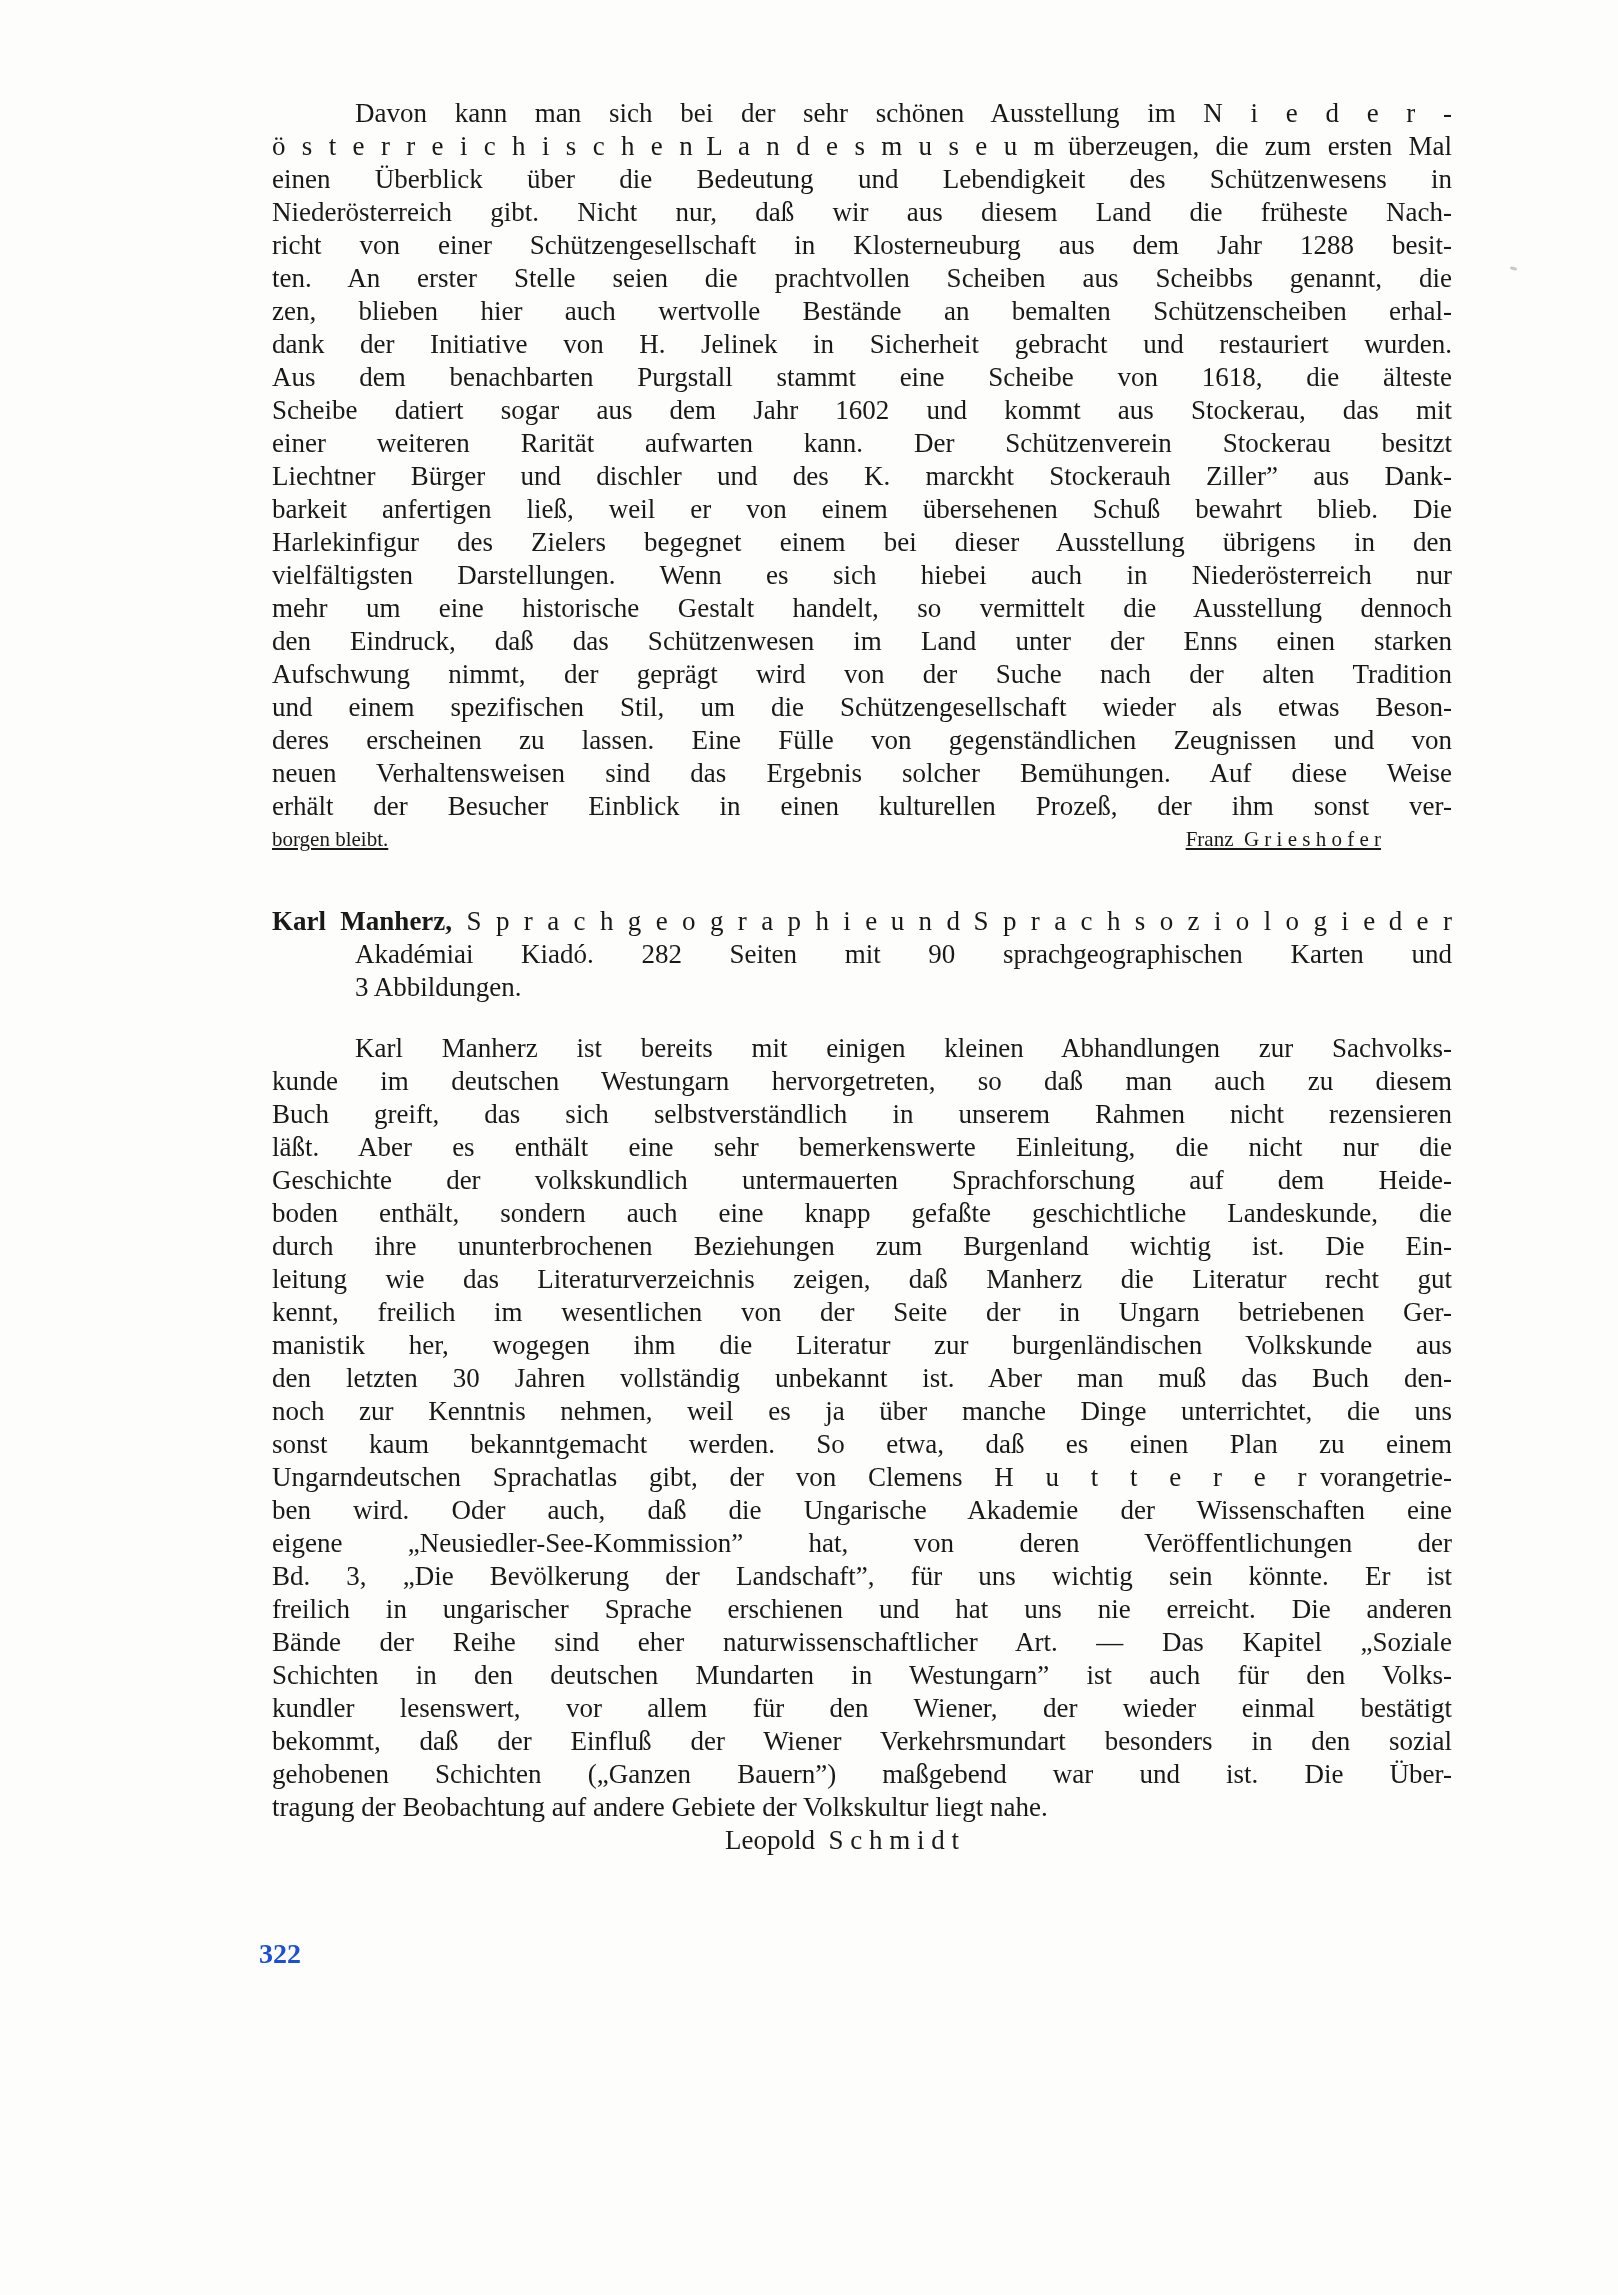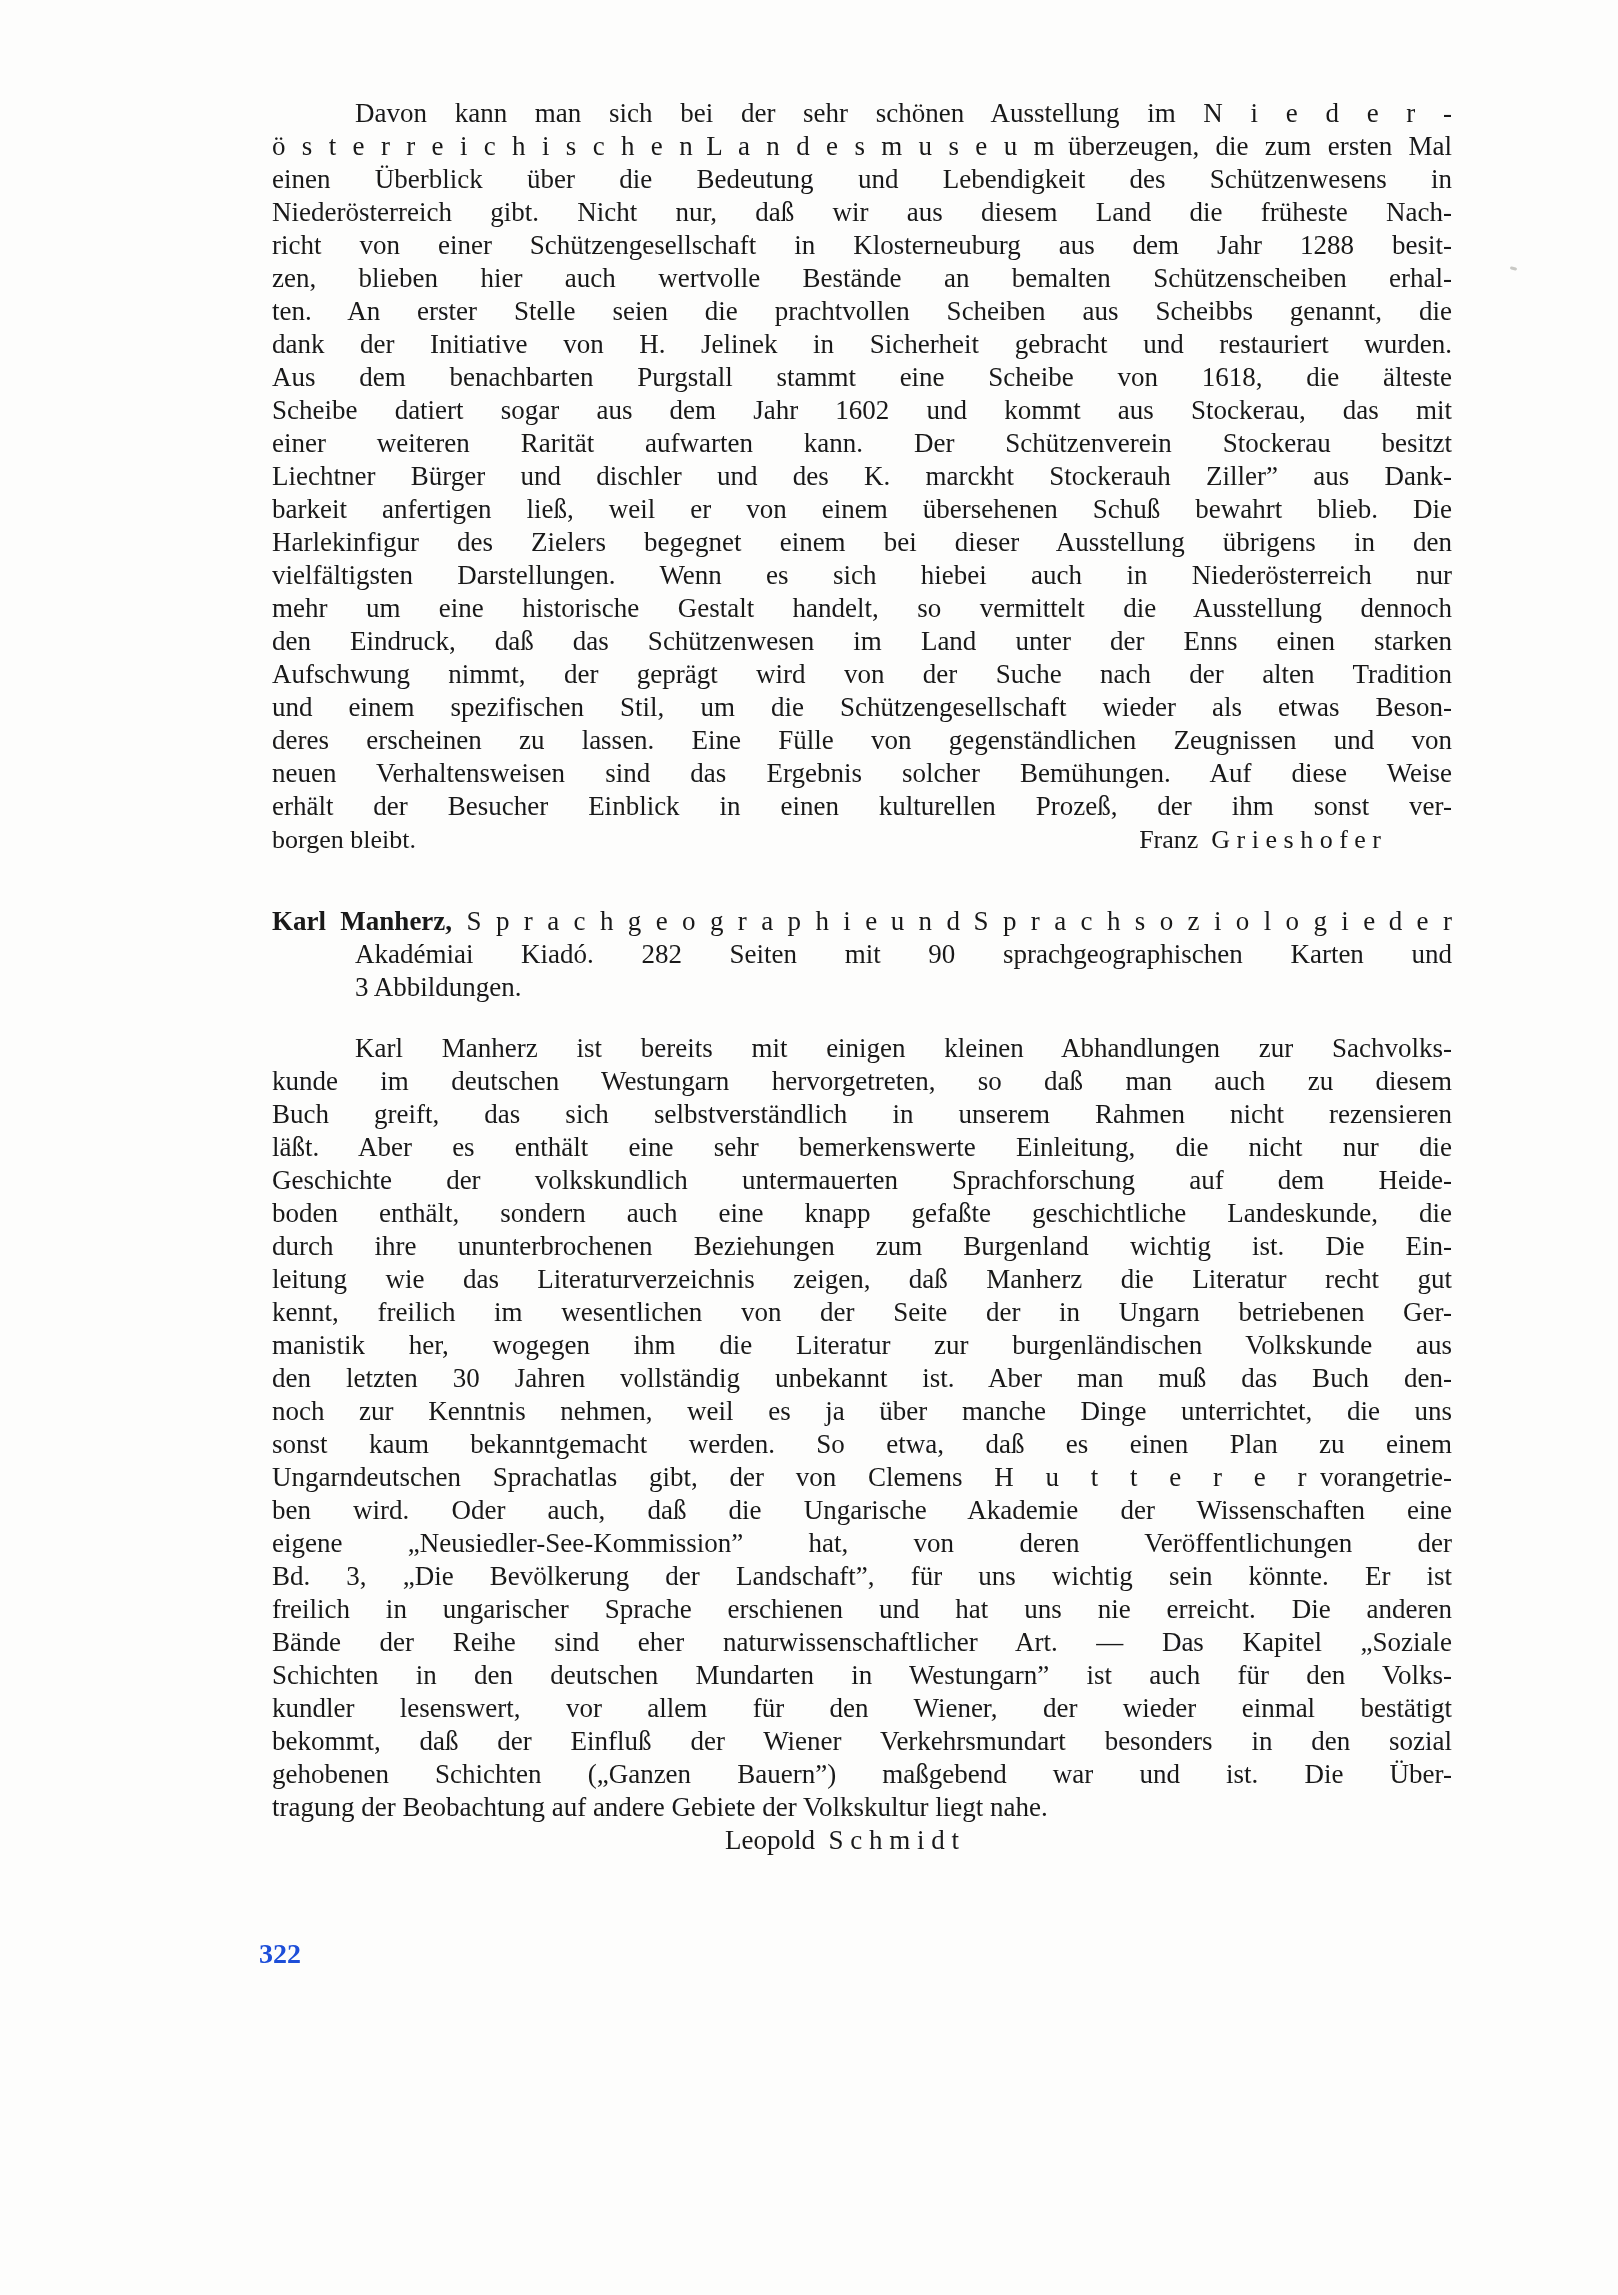--- a/index.html
+++ b/index.html
@@ -12,22 +12,22 @@
     overflow:hidden;
     padding-left:12px;
   }
   .col{position:absolute;left:272px;top:97px;width:1180px;}
   .ln{
     font-size:27px;line-height:33px;height:33px;overflow:hidden;
     text-align:justify;text-align-last:justify;
   }
   .first{text-indent:83px;}
   .lastline{
-    font-size:26px;line-height:33px;height:33px;
-    display:flex;justify-content:space-between;align-items:baseline;
+    font-size:21px;line-height:33px;height:33px;
+    display:flex;justify-content:space-between;align-items:baseline;text-decoration:underline;
   }
   .lastline .sig{margin-right:71px;}
   .heading{margin-top:49px;}
   .h-author{font-weight:bold;}
   .h-indent{padding-left:83px;}
   .plain{text-align:right;text-align-last:left;}
   .body2{margin-top:27.5px;}
   .sigline{
     font-size:27px;line-height:33px;height:33px;
     text-align:center;padding-right:40px;
@@ -46,22 +46,22 @@
 
 <div class="page">
   <div class="col">
 
     <section>
       <div class="ln first">Davon kann man sich bei der sehr schönen Ausstellung im N i e d e r -</div>
       <div class="ln">ö s t e r r e i c h i s c h e n L a n d e s m u s e u m überzeugen, die zum ersten Mal</div>
       <div class="ln">einen Überblick über die Bedeutung und Lebendigkeit des Schützenwesens in</div>
       <div class="ln">Niederösterreich gibt. Nicht nur, daß wir aus diesem Land die früheste Nach-</div>
       <div class="ln">richt von einer Schützengesellschaft in Klosterneuburg aus dem Jahr 1288 besit-</div>
+      <div class="ln">ten. An erster Stelle seien die prachtvollen Scheiben aus Scheibbs genannt, die</div>
       <div class="ln">zen, blieben hier auch wertvolle Bestände an bemalten Schützenscheiben erhal-</div>
-      <div class="ln">ten. An erster Stelle seien die prachtvollen Scheiben aus Scheibbs genannt, die</div>
       <div class="ln">dank der Initiative von H. Jelinek in Sicherheit gebracht und restauriert wurden.</div>
       <div class="ln">Aus dem benachbarten Purgstall stammt eine Scheibe von 1618, die älteste</div>
       <div class="ln">Scheibe datiert sogar aus dem Jahr 1602 und kommt aus Stockerau, das mit</div>
       <div class="ln">einer weiteren Rarität aufwarten kann. Der Schützenverein Stockerau besitzt</div>
       <div class="ln">Liechtner Bürger und dischler und des K. marckht Stockerauh Ziller” aus Dank-</div>
       <div class="ln">barkeit anfertigen ließ, weil er von einem übersehenen Schuß bewahrt blieb. Die</div>
       <div class="ln">Harlekinfigur des Zielers begegnet einem bei dieser Ausstellung übrigens in den</div>
       <div class="ln">vielfältigsten Darstellungen. Wenn es sich hiebei auch in Niederösterreich nur</div>
       <div class="ln">mehr um eine historische Gestalt handelt, so vermittelt die Ausstellung dennoch</div>
       <div class="ln">den Eindruck, daß das Schützenwesen im Land unter der Enns einen starken</div>

